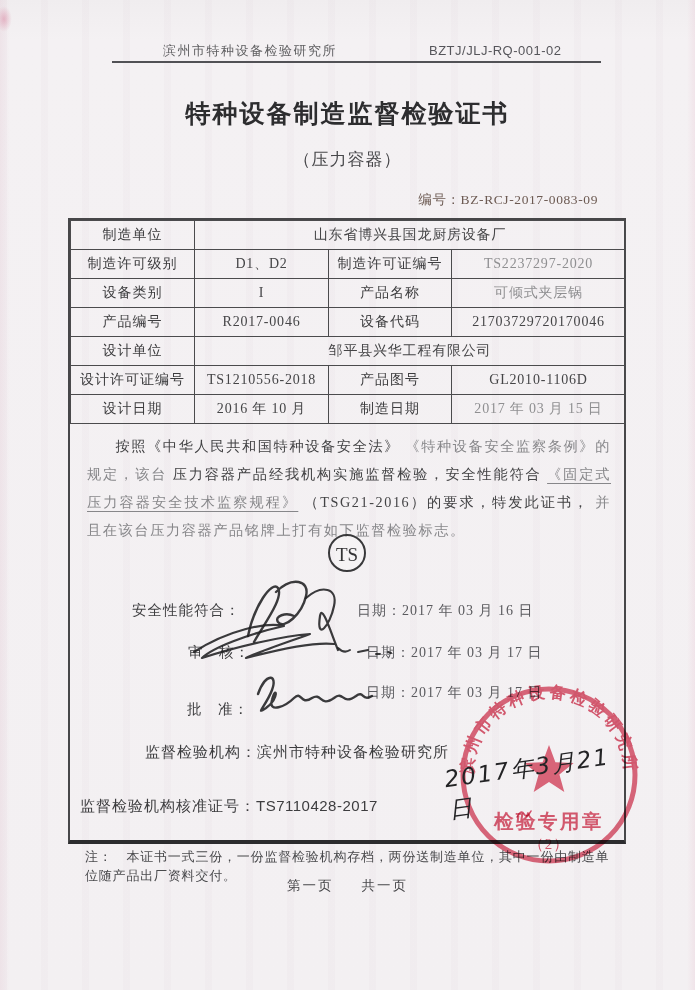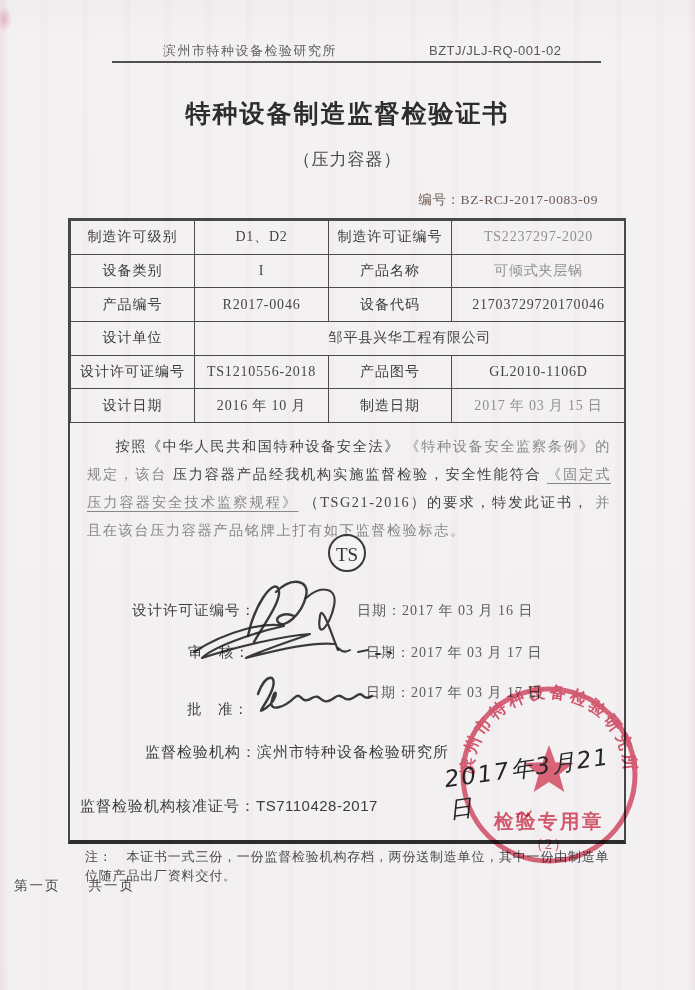--- a/index.html
+++ b/index.html
@@ -41,21 +41,21 @@
     text-align:center;line-height:38px;font-size:19px;color:#333335;letter-spacing:0;box-sizing:border-box;background:rgba(255,255,255,.2);}
   
   .sig-label{font-size:14.5px;color:#3f3f41;letter-spacing:1px;}
   .sig-date{font-size:14px;color:#5a5a5e;letter-spacing:1px;}
   .ink{stroke:#202022;fill:none;stroke-linecap:round;stroke-linejoin:round;opacity:.88;}
   
   .agency-line{font-size:15px;color:#3d3d3f;letter-spacing:1px;}
   .seal-note{font-size:13px;color:#5b5b5e;letter-spacing:.5px;}
   
   .note{left:85px;top:847px;width:527px;font-size:13px;line-height:19px;color:#4a4a4d;letter-spacing:.8px;}
-  .footer{left:0;top:877px;width:695px;text-align:left;font-size:13.5px;color:#48484b;}
+  .footer{left:0;top:877px;width:695px;text-align:center;font-size:13.5px;color:#48484b;}
   .footer span{margin:0 14px;letter-spacing:2px;}
   
   .stamp{left:447px;top:678px;width:204px;height:194px;mix-blend-mode:multiply;opacity:.88;z-index:5;}
   .hand-date{left:446px;top:751px;width:190px;font-size:23px;font-style:italic;color:#232325;
     font-family:"DejaVu Sans",sans-serif;transform:rotate(-8deg);letter-spacing:2px;z-index:6;}
   .red-tick{left:446px;top:588px;z-index:4;}
   .corner-smudge{left:-4px;top:6px;width:16px;height:26px;border-radius:50%;
     background:radial-gradient(ellipse at center, rgba(214,120,150,.45), rgba(214,120,150,0) 70%);}
 </style>
 </head>
@@ -76,20 +76,24 @@
   <div class="abs doc-box">
 
     <table class="info">
       <colgroup>
           <col style="width:124px">
           <col style="width:134px">
           <col style="width:123px">
           <col style="width:174px">
         </colgroup>
       <tbody>
+          <tr>
+        <td class="lbl">制造单位</td>
+        <td class="val" colspan="3">山东省博兴县国龙厨房设备厂</td>
+      </tr>
       <tr>
         <td class="lbl">制造许可级别</td>
         <td class="val">D1、D2</td>
         <td class="lbl">制造许可证编号</td>
         <td class="val faded">TS2237297-2020</td>
       </tr>
       <tr>
         <td class="lbl">设备类别</td>
         <td class="val">I</td>
         <td class="lbl">产品名称</td>
@@ -124,21 +128,21 @@
       <span>按照《中华人民共和国特种设备安全法》</span>
       <span class="dim">《特种设备安全监察条例》的规定，该台</span>
       <span>压力容器产品经我机构实施监督检验，安全性能符合 </span>
       <span class="dim u">《固定式压力容器安全技术监察规程》</span>
       <span>（TSG21-2016）的要求，特发此证书，</span>
       <span class="dim">并且在该台压力容器产品铭牌上打有如下监督检验标志。</span>
     </div>
 
     <div class="abs ts-circle">TS</div>
 
-    <div class="abs sig-label" style="left:62px;top:381px;">设计许可证编号：</div>
+    <div class="abs sig-label" style="left:62px;top:381px;">安全性能符合：</div>
     <div class="abs sig-date" style="left:287px;top:382px;">日期：2017 年 03 月 16 日</div>
     <div class="abs sig-label" style="left:118px;top:423px;">审　核：</div>
     <div class="abs sig-date" style="left:296px;top:424px;">日期：2017 年 03 月 17 日</div>
     <div class="abs sig-label" style="left:117px;top:480px;text-align:center;">批　准：</div>
     <div class="abs sig-date" style="left:296px;top:464px;">日期：2017 年 03 月 17 日</div>
 
     <svg class="abs" style="left:150px;top:352px;" width="140" height="92" viewBox="0 0 140 92">
       <path class="ink" stroke-width="2.4" d="M28,64 C34,34 52,8 58,16 C64,26 44,52 34,70 M56,20 C72,4 90,8 86,24 C82,42 64,58 58,50 C54,44 66,40 74,44"></path>
       <path class="ink" stroke-width="2.2" d="M86,26 C102,12 118,16 114,34 C110,54 96,70 100,44 C102,32 110,58 118,78"></path>
     </svg>

